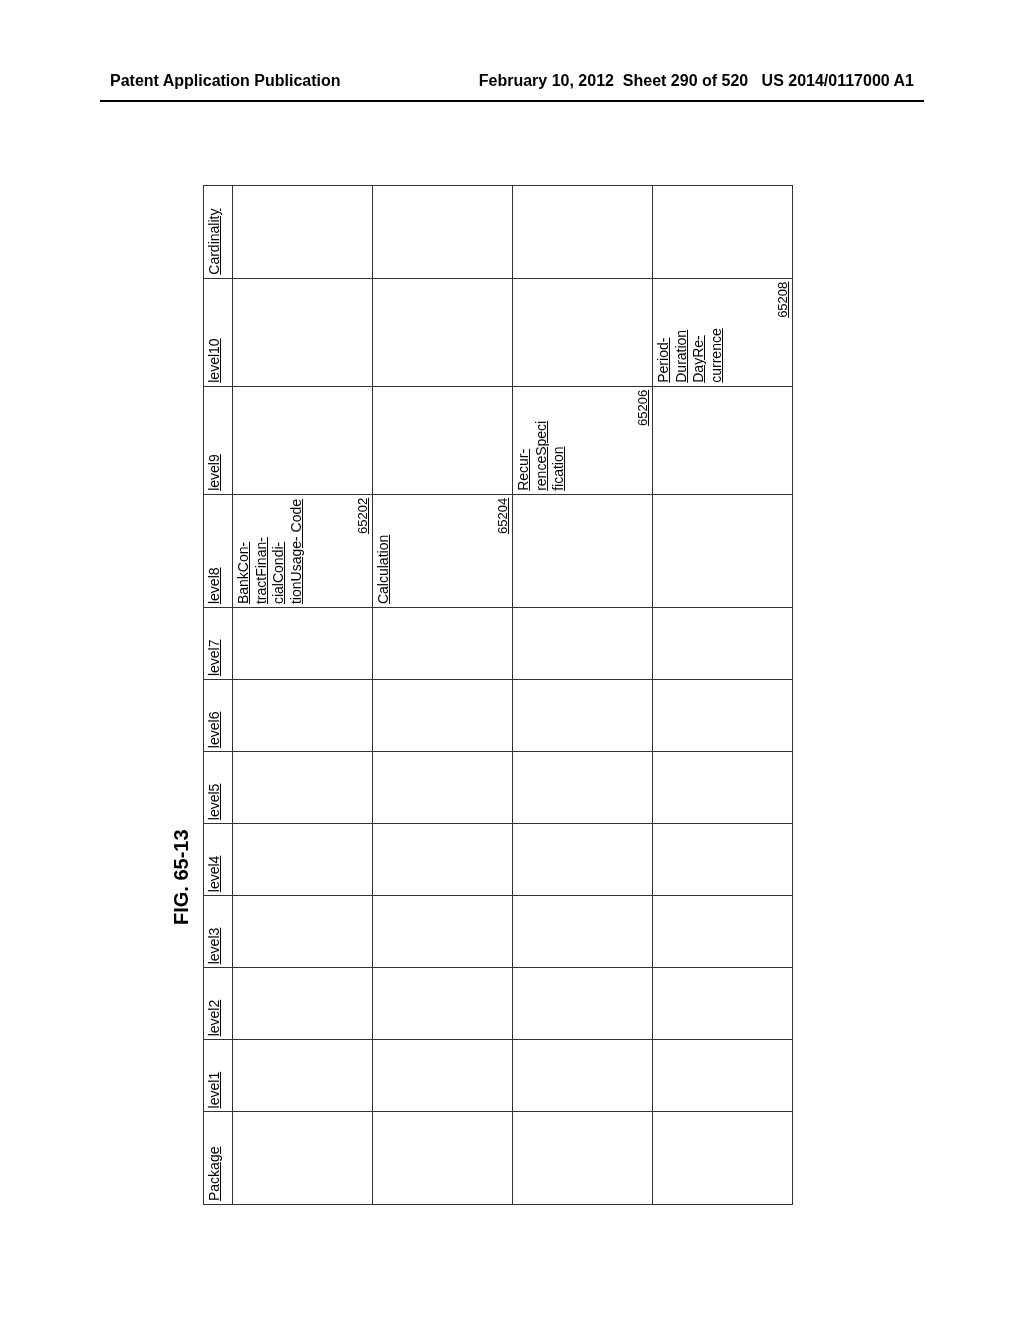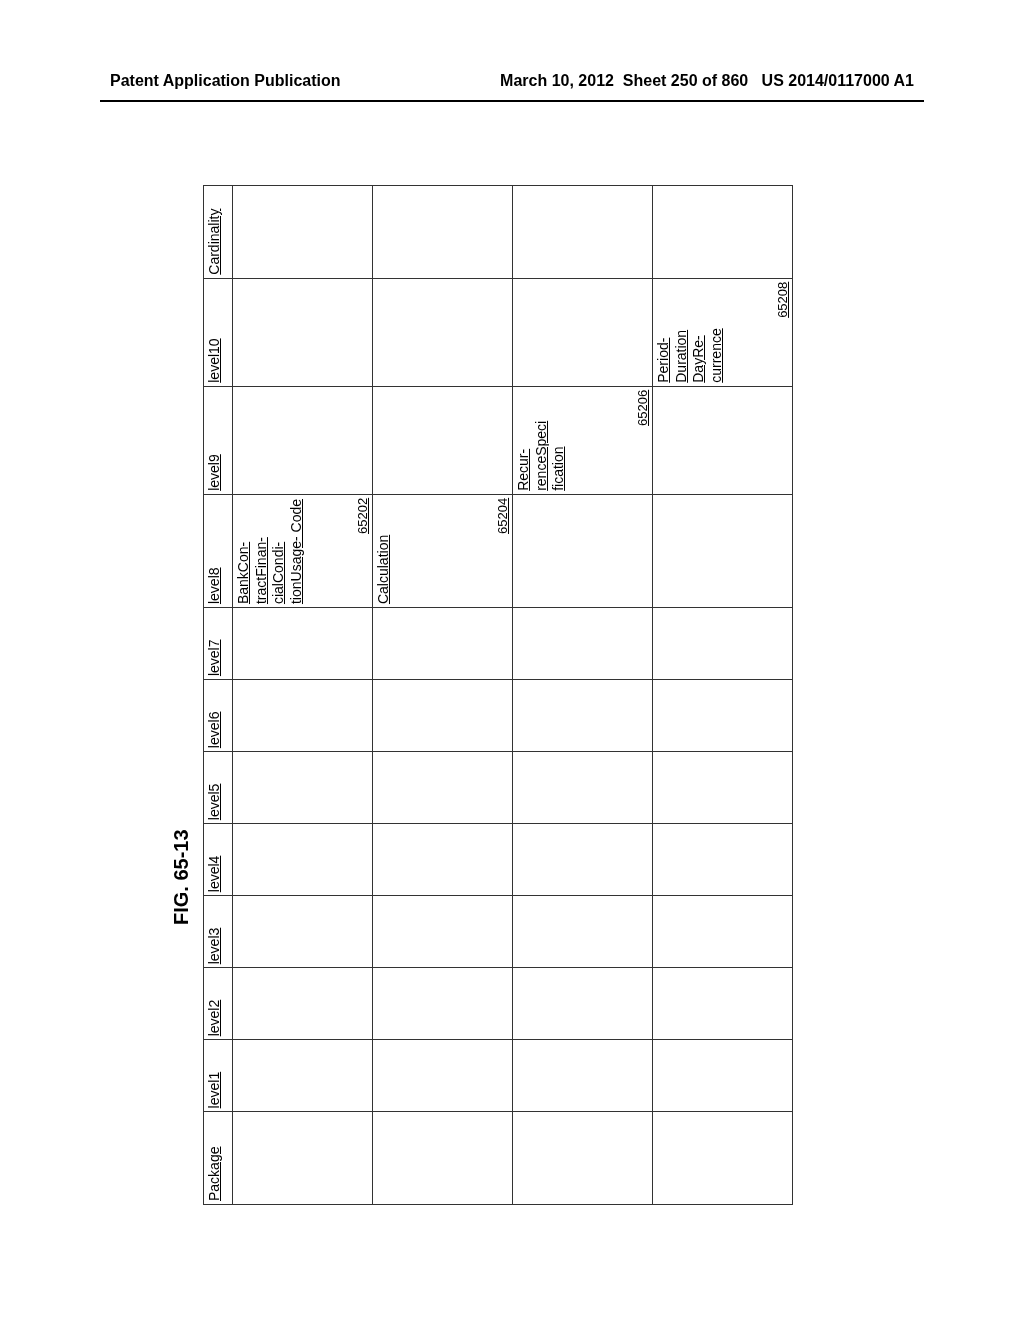--- a/index.html
+++ b/index.html
@@ -107,21 +107,21 @@
     right: 3px;
     font-size: 13px;
   }
 </style>
 </head>
 <body>
 <div class="page">
 
   <div class="header">
     <span class="header-left">Patent Application Publication</span>
-    <span class="header-right"><span>March 10, 2012</span>  <span>Sheet 250 of 860</span>   <span>US 2014/0117000 A1</span></span>
+    <span class="header-right"><span>February 10, 2012</span>  <span>Sheet 290 of 520</span>   <span>US 2014/0117000 A1</span></span>
   </div>
   <div class="header-rule"></div>
 
   <div class="content-rot">
     <div class="rot-inner">
       <div class="fig-title">FIG. 65-13</div>
 
       <table class="grid">
         <colgroup>
           <col class="pkg">

